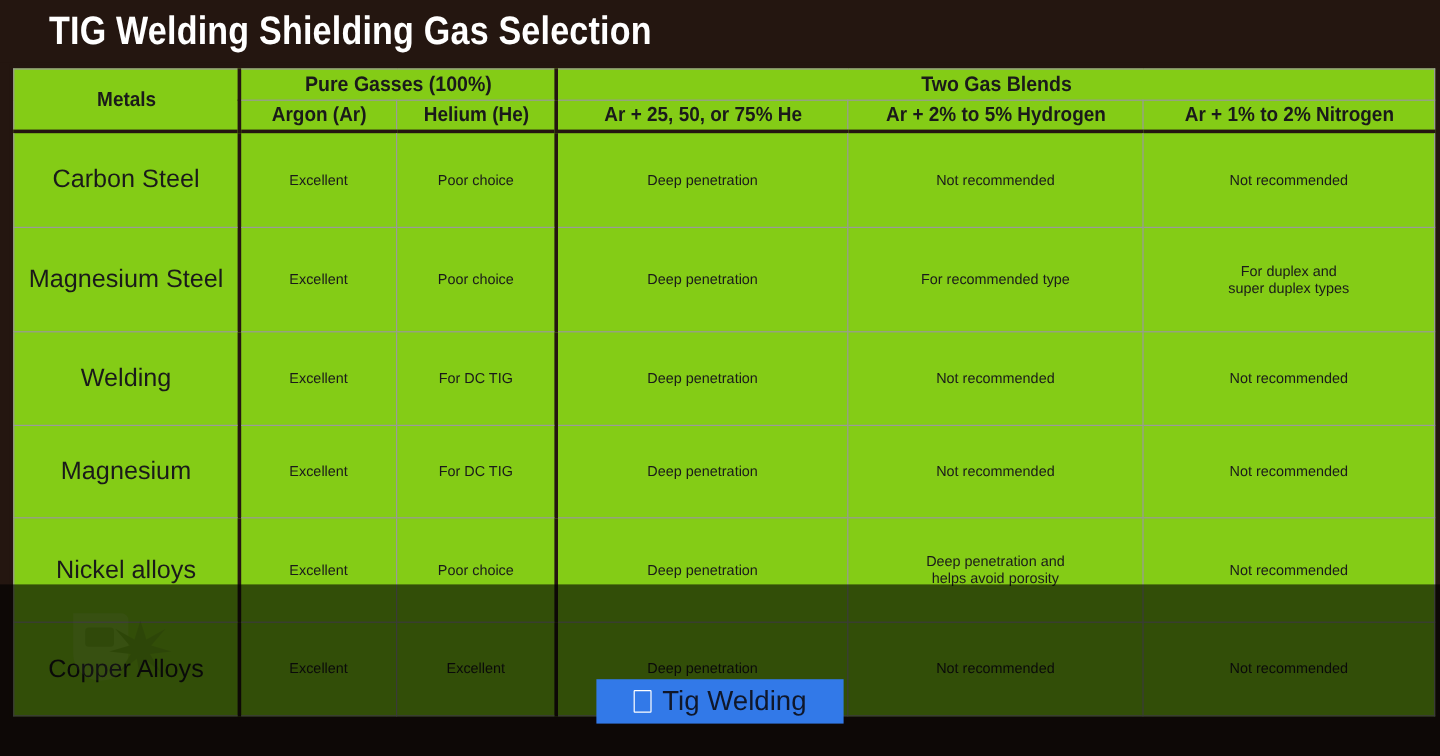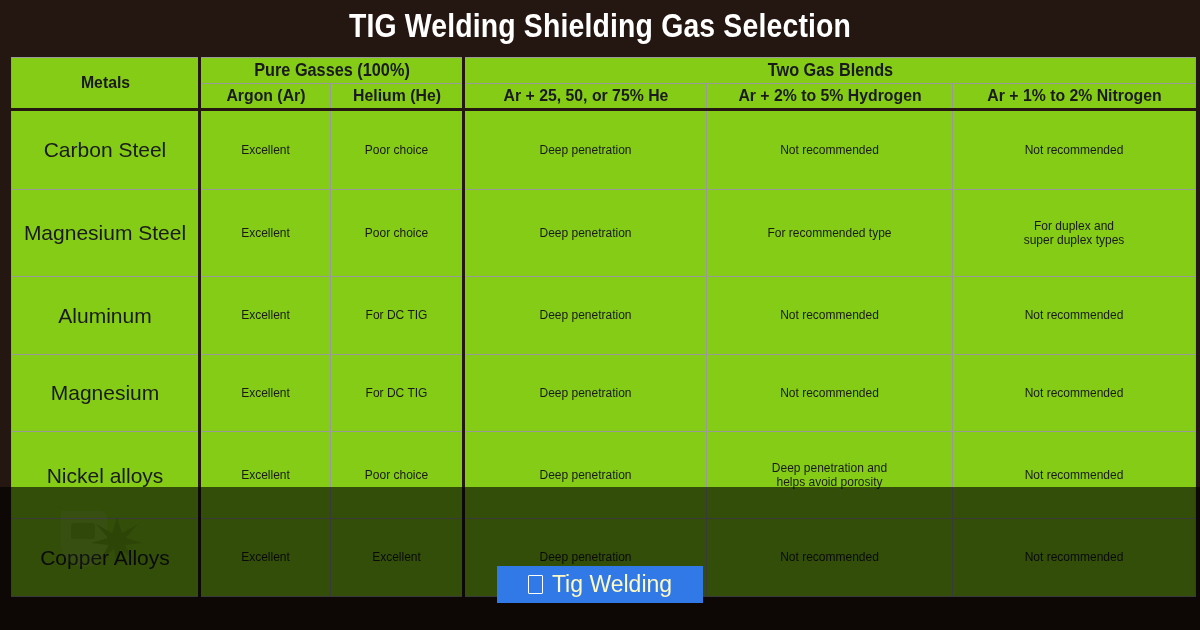--- a/index.html
+++ b/index.html
@@ -24,21 +24,21 @@
   }
 
   #title-bar {
     position: absolute;
     left: 0; top: 0;
     width: 1200px;
     height: 52px;
     background: #241610;
     display: flex;
     align-items: center;
-    justify-content: center;
+    justify-content: flex-start;
   }
   #title-bar .title-text {
     color: #ffffff;
     font-weight: bold;
     font-size: 33px;
     letter-spacing: 0.2px;
     transform: scaleX(0.86);
     transform-origin: center;
     white-space: nowrap;
   }
@@ -152,21 +152,21 @@
     font-size: 22px;
     line-height: 1;
     display: inline-block;
     width: 15px;
     height: 19px;
     border: 1.5px solid #ffffff;
     box-sizing: border-box;
     border-radius: 1px;
   }
   #overlay-badge .badge-text {
-    color: #fef9c3;
+    color: #0f172a;
     font-size: 23px;
     white-space: nowrap;
   }
 
   #footer-credit {
     position: absolute;
     left: 11px;
     top: 606px;
     color: #1e1e1e;
     font-size: 16.5px;
@@ -219,21 +219,21 @@
             </tr>
             <tr>
               <td class="body metal-name thick-right">Magnesium Steel</td>
               <td class="body ">Excellent</td>
               <td class="body thick-right">Poor choice</td>
               <td class="body ">Deep penetration</td>
               <td class="body ">For recommended type</td>
               <td class="body ">For duplex and<br>super duplex types</td>
             </tr>
             <tr>
-              <td class="body metal-name thick-right">Aluminum</td>
+              <td class="body metal-name thick-right">Welding</td>
               <td class="body ">Excellent</td>
               <td class="body thick-right">For DC TIG</td>
               <td class="body ">Deep penetration</td>
               <td class="body ">Not recommended</td>
               <td class="body ">Not recommended</td>
             </tr>
             <tr>
               <td class="body metal-name thick-right">Magnesium</td>
               <td class="body ">Excellent</td>
               <td class="body thick-right">For DC TIG</td>

